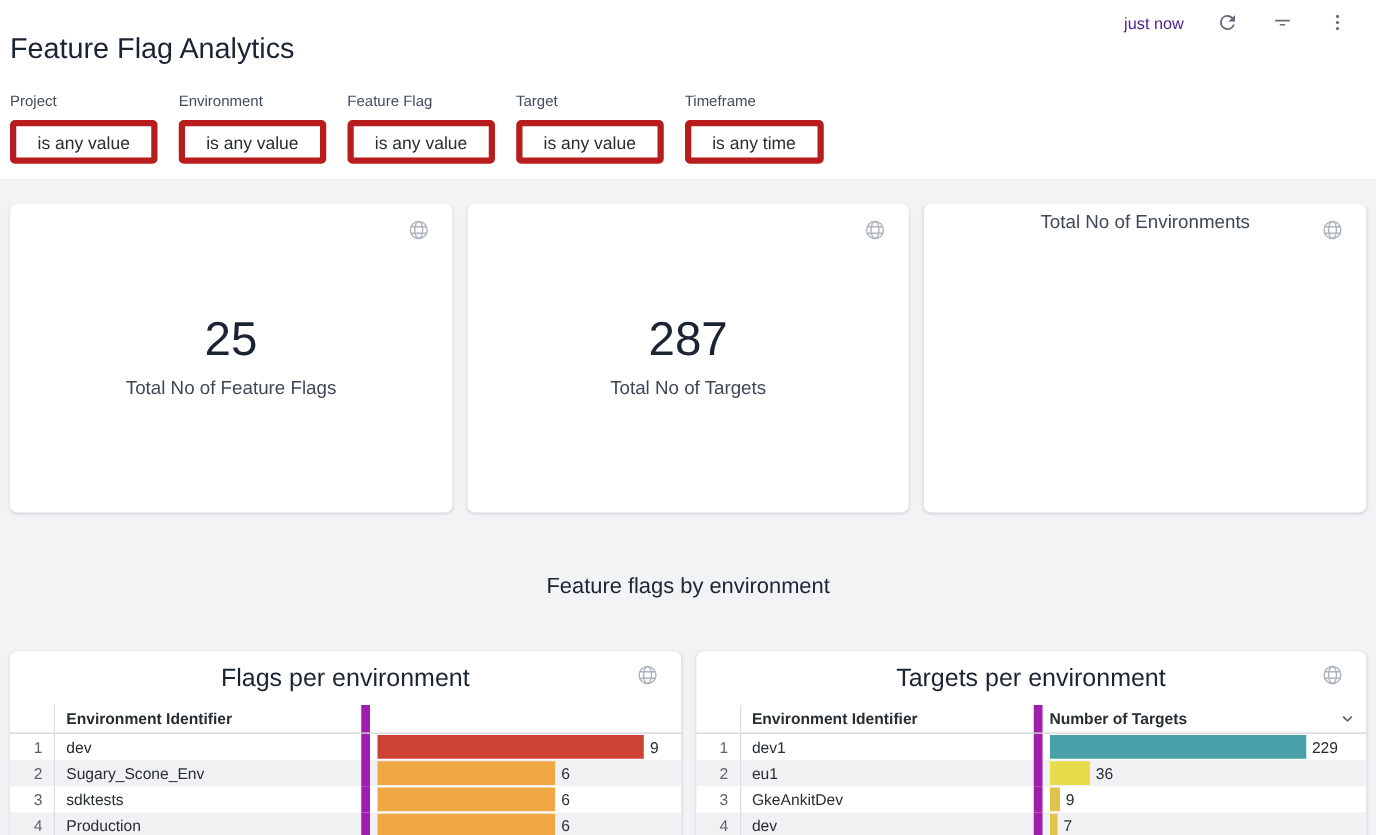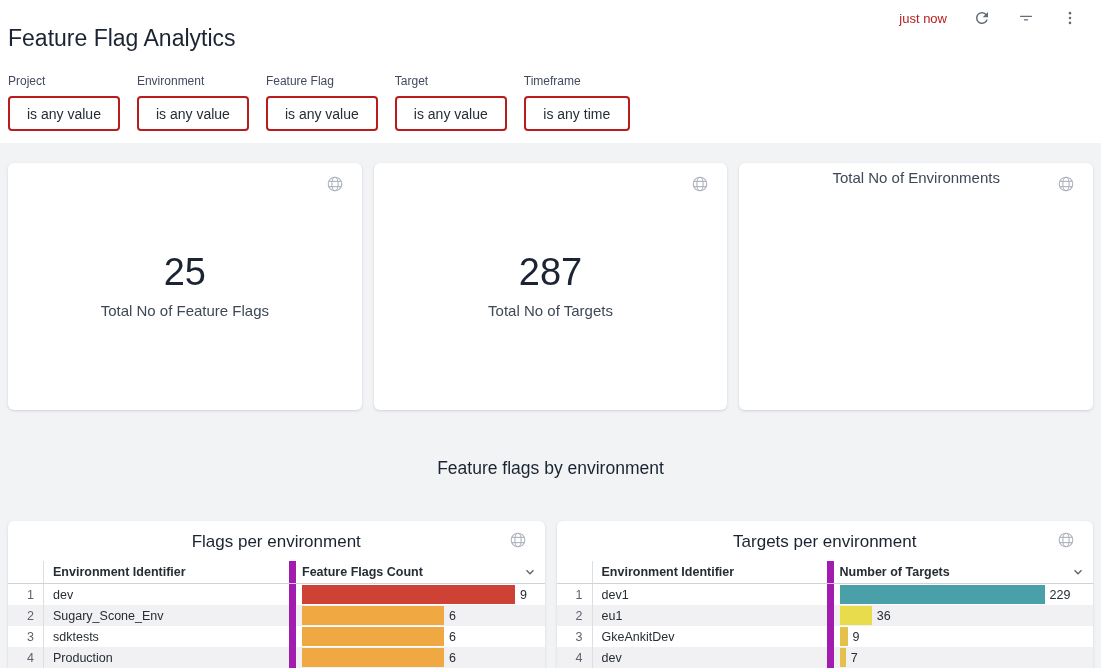--- a/index.html
+++ b/index.html
@@ -7,29 +7,29 @@
   body {
     font-family: "Liberation Sans", sans-serif;
     background:#f2f3f5;
     color:#1b2432;
   }
   
   .topbar { background:#fff; padding:3px 8px 12px 8px; }
   .title-row { display:flex; justify-content:space-between; align-items:flex-start; }
   .dash-title { font-size:23px; font-weight:400; color:#1b2432; line-height:30px;margin-top:20px; }
   .header-actions { display:flex; align-items:center; gap:26px; padding:6px 14px 0 0; }
-  .refreshed { font-size:13px; color:#b91c1c; }
+  .refreshed { font-size:13px; color:#4c1d95; }
   .hicon { width:18px; height:18px; color:#636b78; cursor:pointer; display:inline-flex; }
   .hicon svg { width:100%; height:100%; }
   
   .filters { display:flex; gap:17px; padding-top:21px; }
   .filter-label { font-size:12px; color:#414b5e; margin-bottom:8px; }
   .filter-btn {
     min-width:106px; height:35px; background:#fff;
-    border:2px solid #b91c1c; border-radius:4px;
+    border:5px solid #b91c1c; border-radius:4px;
     font-size:14px; color:#262d33; font-family:inherit;
     display:flex; align-items:center; justify-content:center;
     padding:0 17px; cursor:pointer;
   }
   
   .kpi-row { display:flex; gap:12px; margin:20px 8px 0 8px; }
   .card {
     background:#fff; border-radius:6px; position:relative;
     box-shadow:0 1px 2px rgba(30,35,48,.10), 0 1px 4px rgba(30,35,48,.06);
   }
@@ -39,21 +39,21 @@
     width:18px; height:18px; color:#adb3bf; cursor:pointer;
   }
   .globe svg { width:100%; height:100%; }
   .kpi-value { font-size:38px; font-weight:400; color:#1b2432; margin-top:85px; line-height:48px; }
   .kpi-label { font-size:15px; color:#3e4857; margin-top:6px; }
   
   .section-title { text-align:center; margin-top:48px; font-size:17.5px; color:#1b2432; }
   
   .tables { display:flex; gap:12px; margin:42px 8px 0 8px; }
   .tcard { flex:1; padding-top:11px; min-height:175px; border-radius:6px 6px 0 0; }
-  .tcard-title { text-align:center; font-size:17px; color:#1b2432; }
+  .tcard-title { text-align:center; font-size:20px; color:#1b2432; }
   .tcard .globe { top:10px; }
   .tgrid { margin-top:9px; font-size:12.5px; }
   .trow, .thead { display:flex; align-items:center; height:21px; }
   .thead { height:23px; font-weight:bold; color:#262d33; border-bottom:1px solid #cfd2d8; }
   .trow.alt { background:#f1f1f3; }
   .c-num {
     width:36px; flex:0 0 36px; text-align:right; padding-right:9px;
     color:#5c636e; border-right:1px solid #dcdee2; height:100%;
     display:flex; align-items:center; justify-content:flex-end;
   }
@@ -175,28 +175,20 @@
           <ellipse cx="12" cy="12" rx="4.2" ry="9"></ellipse>
           <line x1="3.6" y1="8.5" x2="20.4" y2="8.5"></line>
           <line x1="3.6" y1="15.5" x2="20.4" y2="15.5"></line>
         </svg>
     </span>
     <div class="tcard-title">Flags per environment</div>
     <div class="tgrid">
       <div class="thead">
         <div class="c-num"></div>
         <div class="c-env">Environment Identifier</div>
-        <div class="c-bar">
-          <span>Feature Flags Count</span>
-          <span class="chevron">
-            <svg viewBox="0 0 24 24" fill="none" stroke="currentColor" stroke-width="2.2">
-                <polyline points="6,9 12,15 18,9"></polyline>
-              </svg>
-          </span>
-        </div>
       </div>
       <div>
           <div class="trow">
             <div class="c-num">1</div>
             <div class="c-env">dev</div>
             <div class="c-bar">
               <div class="bar" style="width:213.0px;background:#ce4236"></div>
               <span class="bar-label">9</span>
             </div>
           </div>

